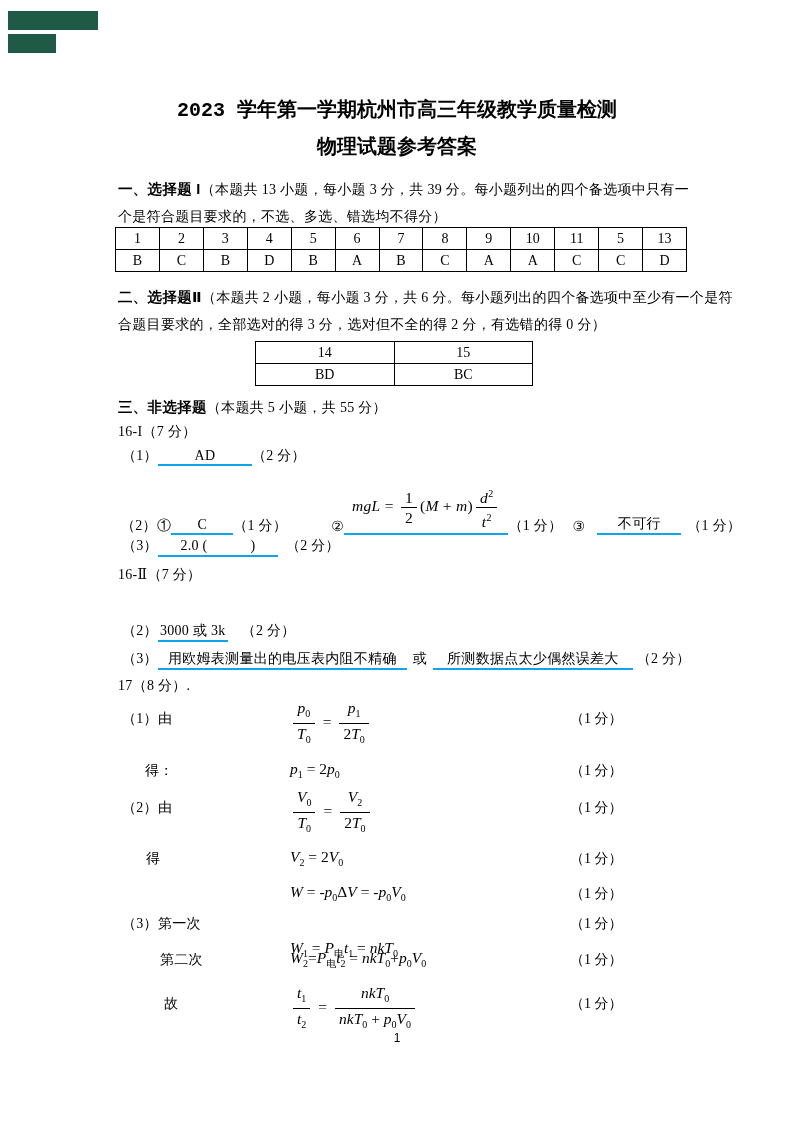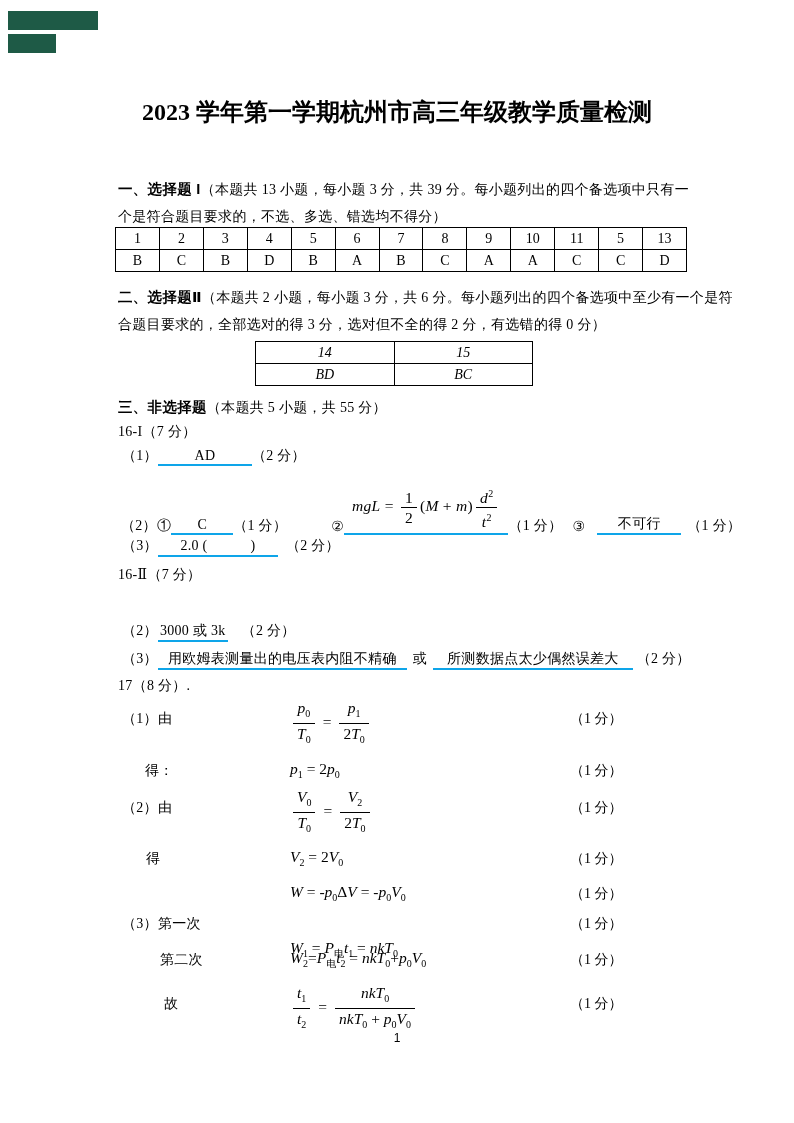--- a/index.html
+++ b/index.html
@@ -4,27 +4,27 @@
 <style>
   * { margin:0; padding:0; box-sizing:border-box; }
   html,body { background:#fff; }
   .page {
     position:relative; width:794px; height:1123px; background:#ffffff;
     color:#000; font-family:"Liberation Serif","DejaVu Serif",serif;
     overflow:hidden;
   }
   .abs { position:absolute; white-space:nowrap; }
   .center { left:0; right:0; text-align:center; }
-  .title { font-size:24px; font-weight:700; font-family:Liberation Serif, serif; }
+  .title { font-size:20px; font-weight:700; font-family:Liberation Mono, monospace; }
   .hd { font-weight:700; font-family:"Liberation Sans","DejaVu Sans",sans-serif; font-size:14.5px; }
   .body-line { font-size:14px; letter-spacing:0.3px; }
   .redact { position:absolute; background:#1e5a46; }
   table { border-collapse:collapse; table-layout:fixed; background:#fff; }
   td { border:1px solid #000; text-align:center; font-size:14px; height:22px; padding:0; }
-  .t1 { width:572px; } .t2 { width:278px;font-style:italic; }
+  .t1 { width:572px; } .t2 { width:278px; }
   .blank { display:inline-block; border-bottom:2px solid #0ea5e9; text-align:center; }
   .flexrow { display:flex; align-items:flex-end; }
   .formula { font-size:15.5px; }
   .formula i { font-style:italic; }
   sub { font-size:10px; } sup { font-size:10px; }
   .fr { display:inline-flex; flex-direction:column; vertical-align:middle; text-align:center; margin:0 3px; }
   .fr .nu { display:block; border-bottom:1px solid #000; padding:0 4px; line-height:19px; }
   .fr .de { display:block; padding:0 4px; line-height:19px; }
   .eq { margin:0 5px; }
   .score { font-size:14px; }
@@ -32,20 +32,21 @@
 </style>
 </head>
 <body>
 
 <div class="page">
 
   <div class="redact" style="left:8px;top:11px;width:90px;height:19px"></div>
   <div class="redact" style="left:8px;top:34px;width:48px;height:19px"></div>
 
   <div class="abs center title" style="top:96px">2023 学年第一学期杭州市高三年级教学质量检测</div>
+  <div class="abs center title" style="top:133px">物理试题参考答案</div>
 
   <div class="abs body-line" style="left:118px;top:180px">
     <span class="hd">一、选择题 I</span><span>（本题共 13 小题，每小题 3 分，共 39 分。每小题列出的四个备选项中只有一</span>
   </div>
   <div class="abs body-line" style="left:118px;top:208px">个是符合题目要求的，不选、多选、错选均不得分）</div>
 
   <table class="t1 abs" style="left:115px;top:227px">
     <tbody>
         <tr>
       <td>1</td>

